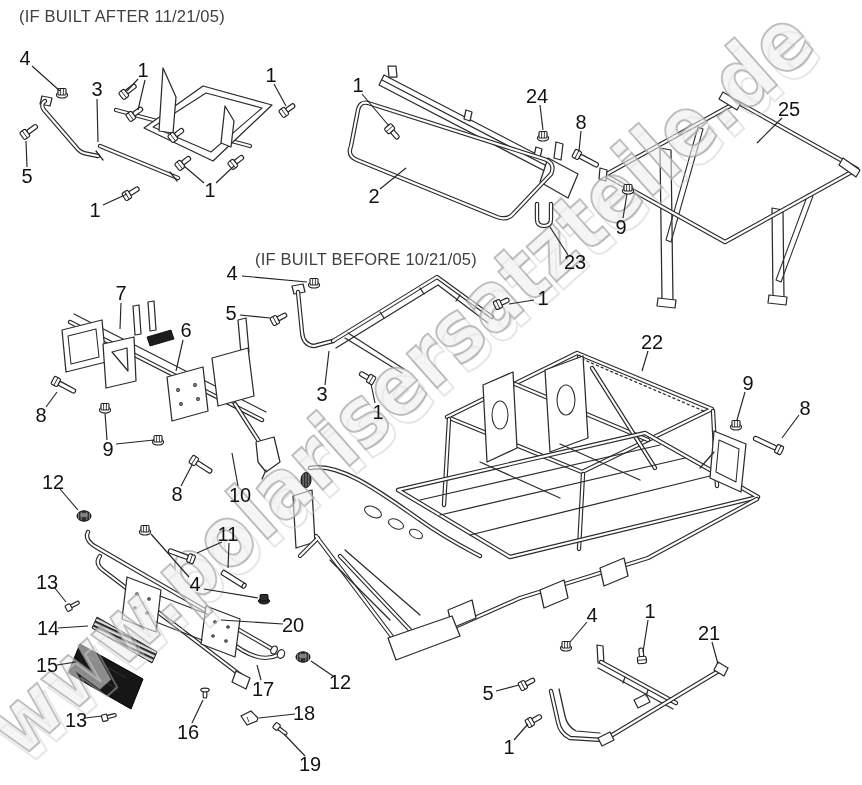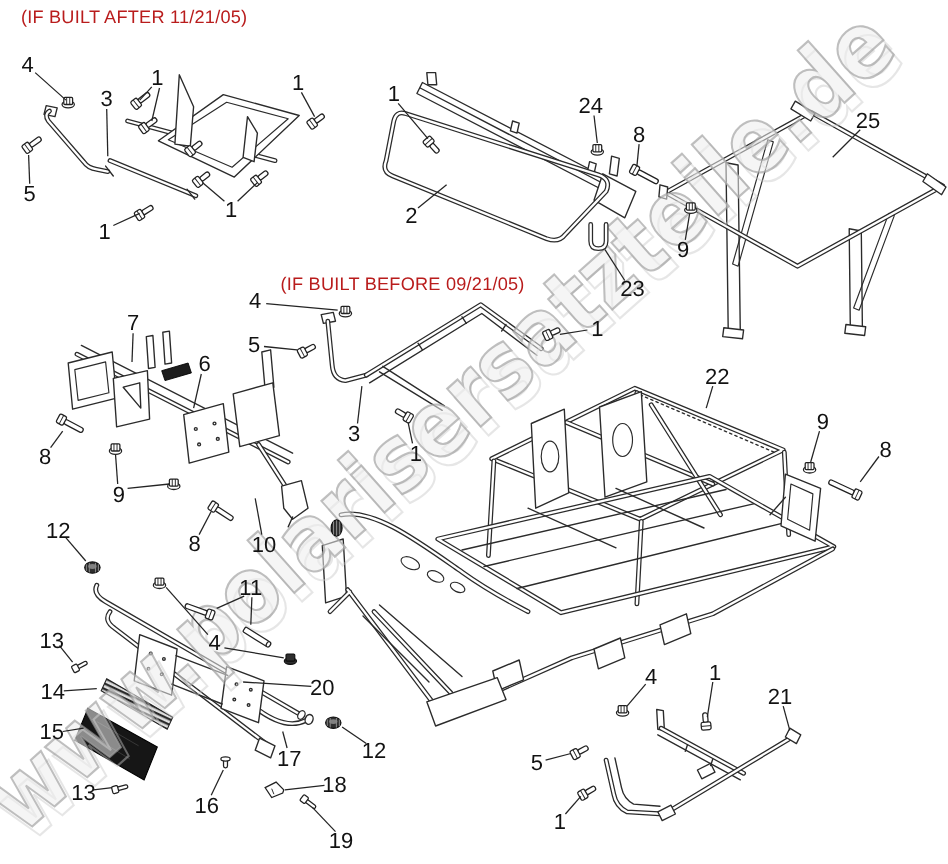--- a/index.html
+++ b/index.html
@@ -1,19 +1,19 @@
 <!DOCTYPE html>
 <html><head>
 <meta charset="utf-8">
 <style>
   html,body{margin:0;padding:0;background:#fff}
   #stage{position:relative;width:862px;height:785px;background:#ffffff;overflow:hidden;
          font-family:"Liberation Sans",sans-serif}
   #art{position:absolute;left:0;top:0}
-  .caption{position:absolute;font-size:16.5px;color:#b91c1c;white-space:nowrap;letter-spacing:.2px}
+  .caption{position:absolute;font-size:16.5px;color:#404040;white-space:nowrap;letter-spacing:.2px}
   
   .t4{stroke:#2b2b2b;stroke-width:4.4;fill:none;stroke-linecap:round;stroke-linejoin:round}
   .t4w{stroke:#ffffff;stroke-width:2.1;fill:none;stroke-linecap:round;stroke-linejoin:round}
   .ln{stroke:#2b2b2b;stroke-width:1.25;fill:none;stroke-linecap:round;stroke-linejoin:round}
   .pl{fill:#ffffff;stroke:#2b2b2b;stroke-width:1.25;stroke-linejoin:round}
   .pl2{fill:none;stroke:#2b2b2b;stroke-width:1.05;stroke-linejoin:round}
   .callout{font-family:"Liberation Sans",sans-serif;font-size:20px;fill:#121212;text-anchor:middle}
   .leader{stroke:#242424;stroke-width:1.15}
   .fw{fill:#ffffff;stroke:#222222;stroke-width:1.15}
   .fd{fill:#2e2e2e;stroke:#0d0d0d;stroke-width:1}
@@ -494,14 +494,14 @@
         <line x1="712" y1="642" x2="718" y2="664" class="leader"></line>
         <text x="709" y="640" class="callout">21</text>
         <line x1="496" y1="691" x2="519" y2="685" class="leader"></line>
         <text x="488" y="700" class="callout">5</text>
         <line x1="514" y1="740" x2="528" y2="724" class="leader"></line>
         <text x="509" y="754" class="callout">1</text>
       </g>
   </svg>
 
   <div class="caption" style="left:19px;top:7px">(IF BUILT AFTER 11/21/05)</div>
-  <div class="caption" style="left:255px;top:250px">(IF BUILT BEFORE 09/21/05)</div>
+  <div class="caption" style="left:255px;top:250px">(IF BUILT BEFORE 10/21/05)</div>
 </div>
 
 </body></html>

